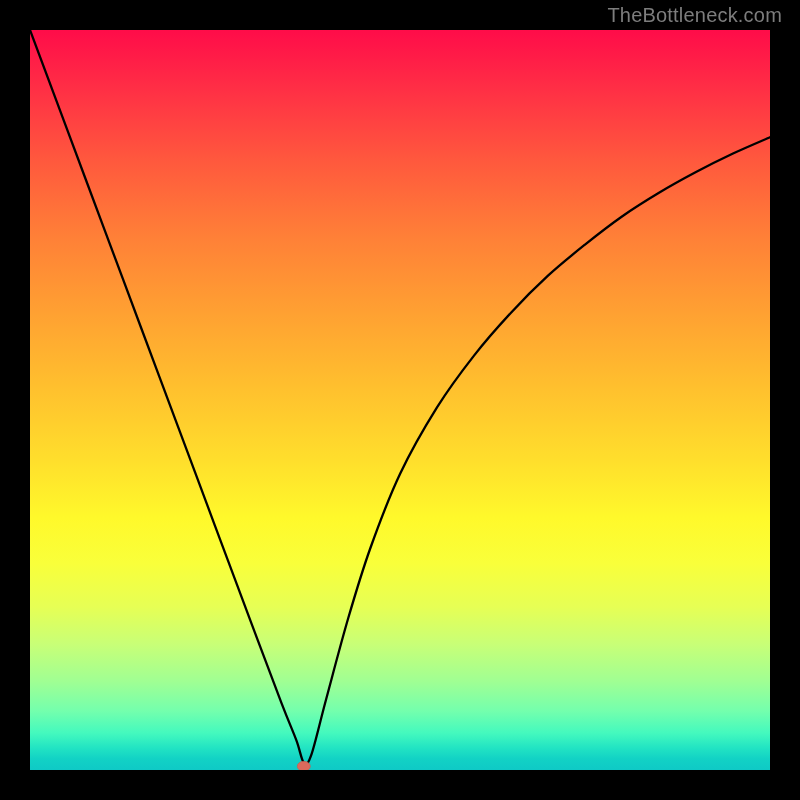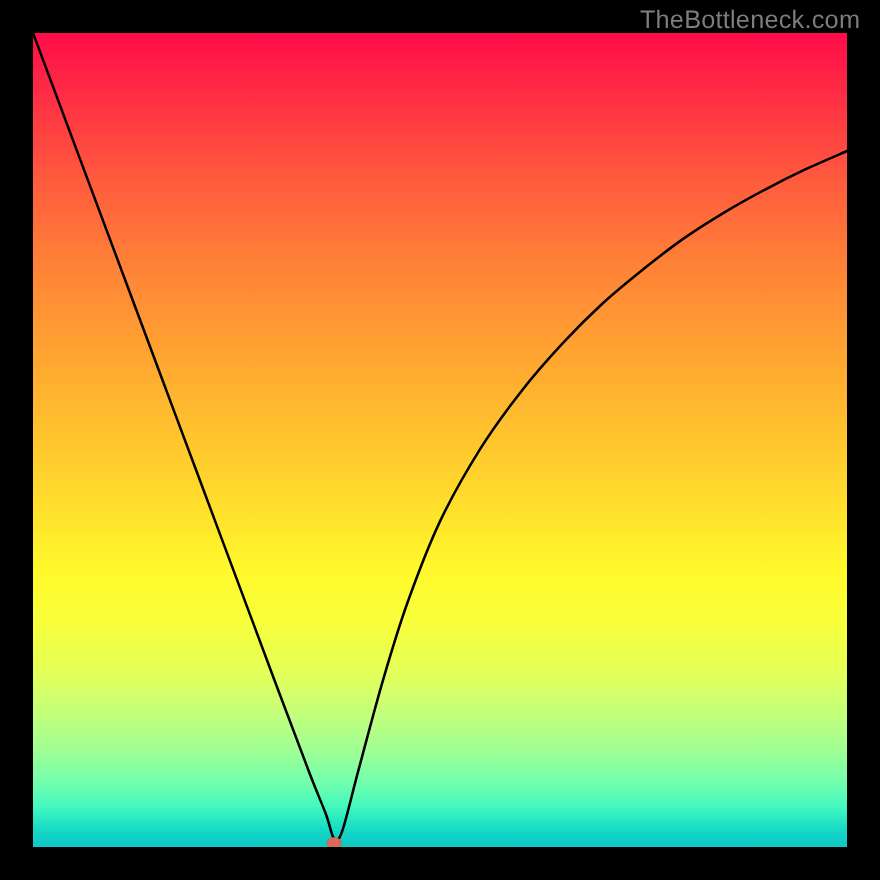--- a/index.html
+++ b/index.html
@@ -15,21 +15,21 @@
     position: relative;
     width: 800px;
     height: 800px;
     background: #000;
   }
   .watermark {
     position: absolute;
     top: 4px;
     right: 18px;
     color: #7d7d7d;
-    font-size: 23px;
+    font-size: 20px;
     font-weight: 500;
     letter-spacing: 0.2px;
     z-index: 10;
   }
   .plot-area {
     position: absolute;
     left: 30px;
     top: 30px;
     width: 740px;
     height: 740px;

